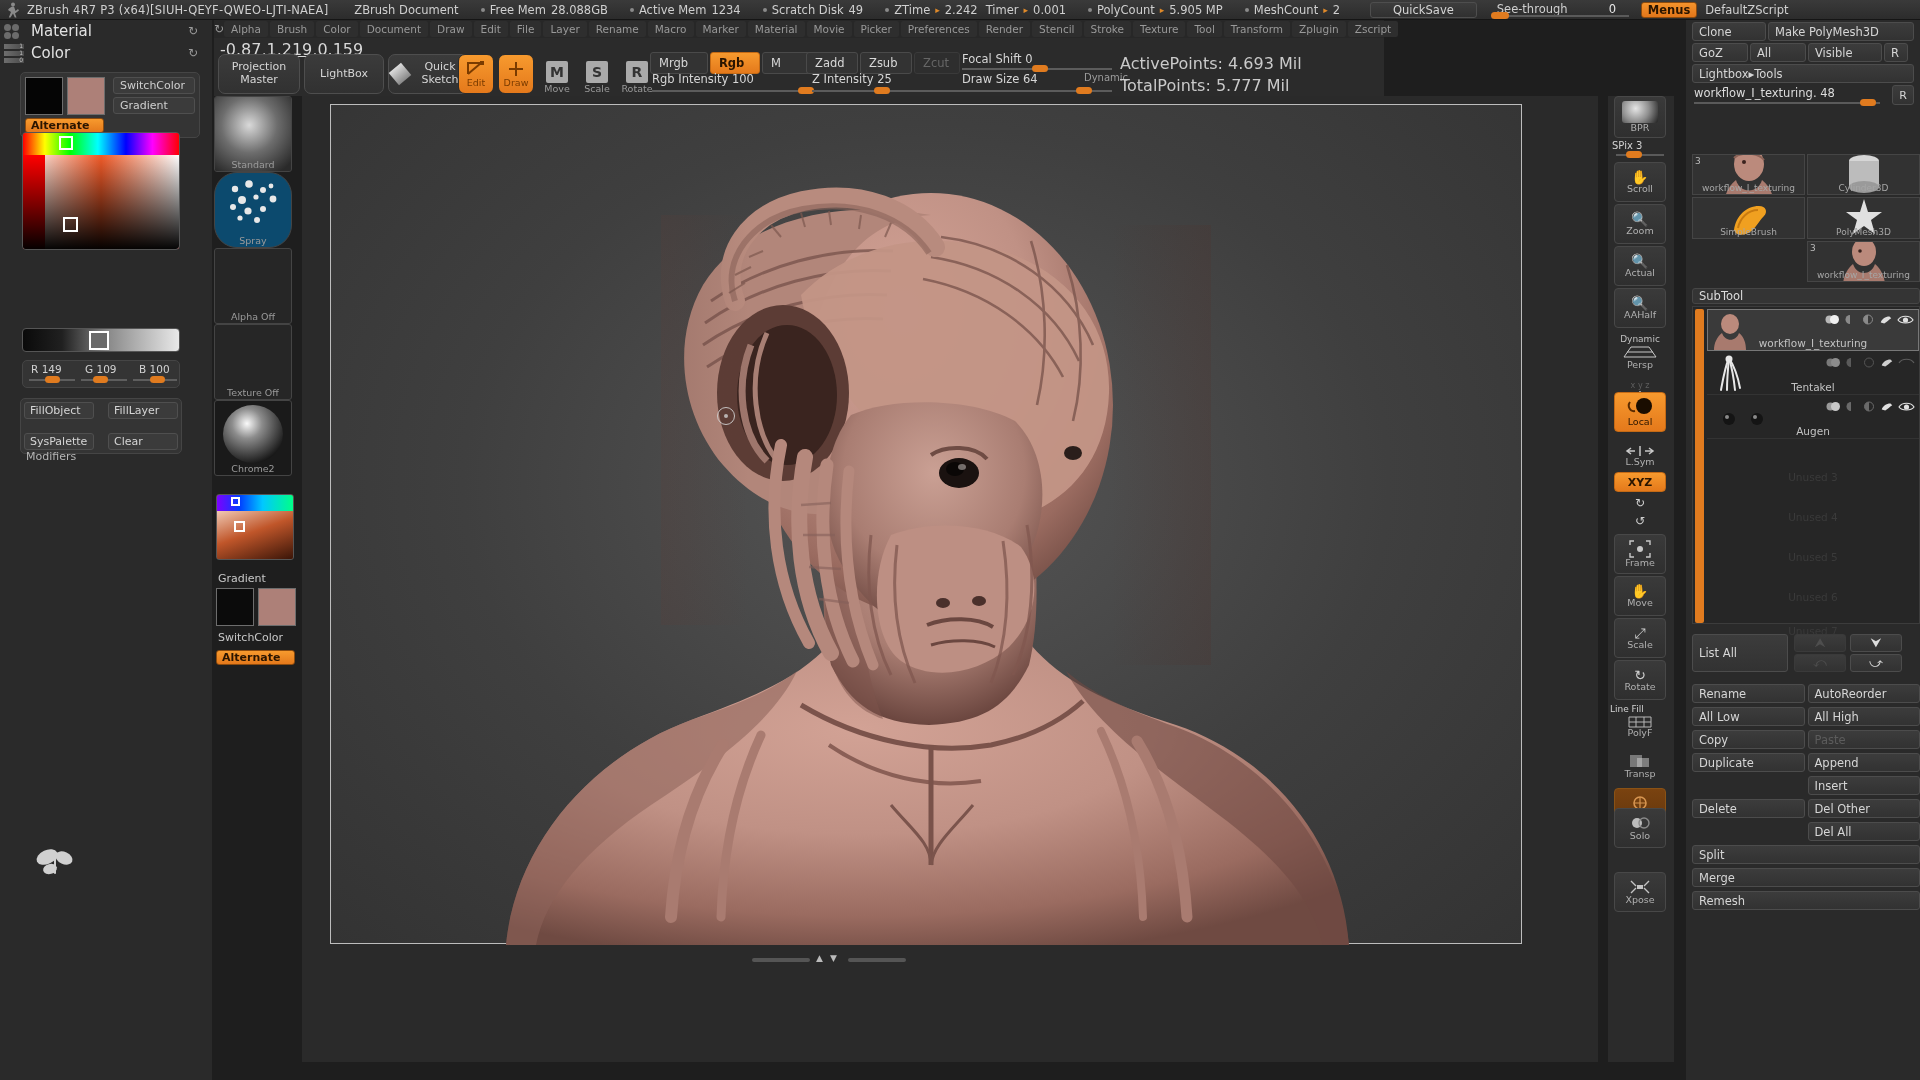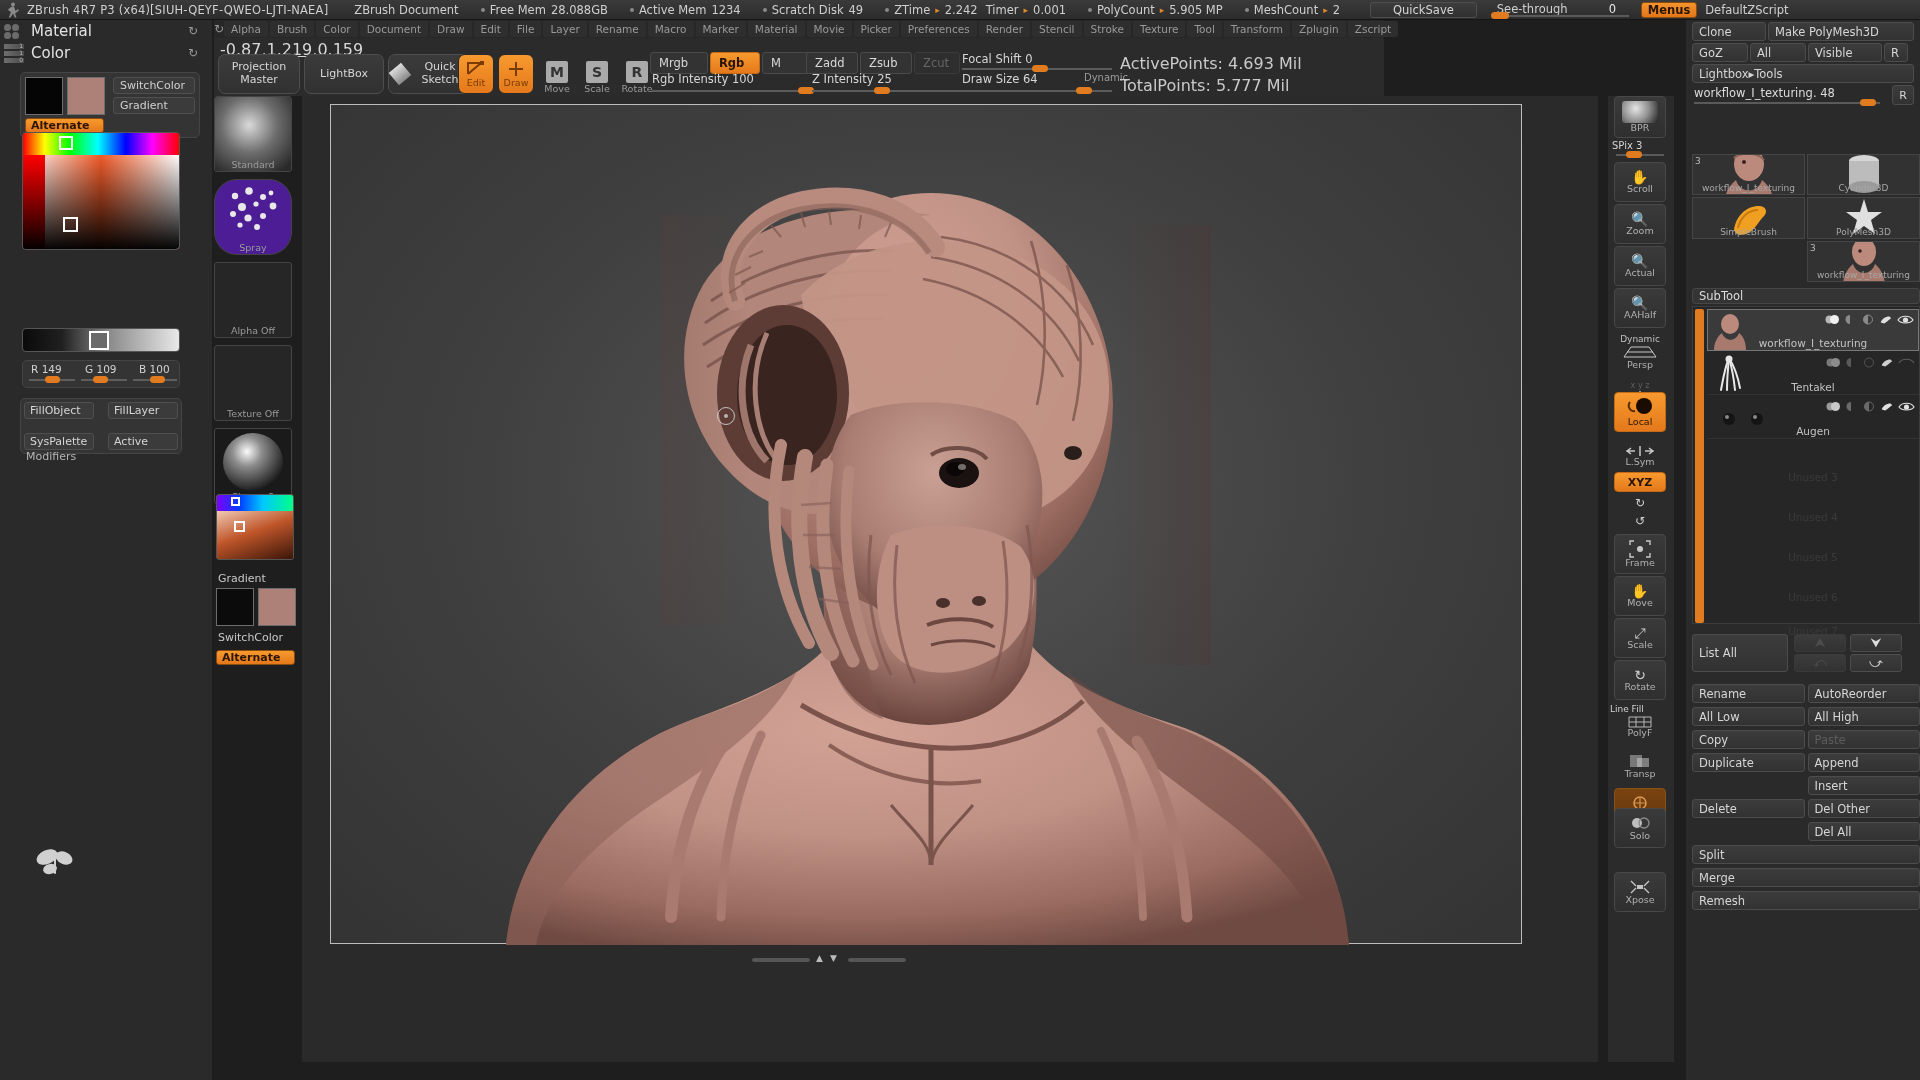--- a/index.html
+++ b/index.html
@@ -167,30 +167,30 @@
   .butterfly {
     position: absolute; left: 34px; top: 820px; width: 44px; height: 44px;
     color: #cfcfcf; font-size: 32px;
   }
 
   
   .brushcol {
     position: absolute; left: 214px; top: 96px; width: 86px; height: 680px;
   }
   .bslot {
-    width: 78px; height: 76px; margin-bottom: 7px; position: relative;
+    width: 78px; height: 76px; margin-bottom: 0; position: relative;
     background: #2f2f2f; border: 1px solid #444; border-radius: 3px;
     overflow: hidden;
   }
   .bslot-lbl {
     position: absolute; bottom: 1px; left: 0; width: 100%;
     text-align: center; font-size: 9.5px; color: #9a9a9a;
   }
   .b-standard { background: radial-gradient(circle at 45% 38%, #d9d9d9, #6d6d6d 45%, #2a2a2a 90%); }
-  .b-spray { background: #4c1d95; border-radius: 23px; }
+  .b-spray { background: #0c4a6e; border-radius: 23px; }
   .b-chrome { background: radial-gradient(circle at 40% 32%, #fafafa, #8c8c8c 28%, #141414 78%); border-radius: 50%; }
 
   .grad-swatch {
     position: absolute; left: 216px; top: 494px; width: 78px; height: 66px;
     border: 1px solid #555; border-radius: 3px; overflow: hidden;
     background: linear-gradient(to bottom right, #c05a2a, #7a3a1a);
   }
   .grad-label { position: absolute; left: 218px; top: 572px; font-size: 11px; color: #c8c8c8; }
   .grad2-row { position: absolute; left: 216px; top: 588px; display: flex; gap: 4px; }
   .grad2-sw { width: 38px; height: 38px; border: 1px solid #6d6d6d; }
@@ -519,21 +519,21 @@
     <div class="rgb-track" style="left:58px;width:46px"></div>
     <div class="rgb-knob" style="left:70px"></div>
     <div class="rgb-track" style="left:110px;width:44px"></div>
     <div class="rgb-knob" style="left:127px"></div>
   </div>
 
   <div class="fillbtns">
     <div class="fill-btn">FillObject</div>
     <div class="fill-btn">FillLayer</div>
     <div class="fill-btn">SysPalette</div>
-    <div class="fill-btn">Active</div>
+    <div class="fill-btn">Clear</div>
   </div>
 
   <div class="modifiers-lbl">Modifiers</div>
 
   <div class="butterfly">
     <svg width="44" height="44" viewBox="0 0 44 44">
       <g fill="#d0d0d0">
         <ellipse cx="13" cy="17" rx="11" ry="7" transform="rotate(-25 13 17)"></ellipse>
         <ellipse cx="30" cy="18" rx="9" ry="6" transform="rotate(25 30 18)"></ellipse>
         <ellipse cx="16" cy="29" rx="7" ry="5" transform="rotate(-15 16 29)"></ellipse>

